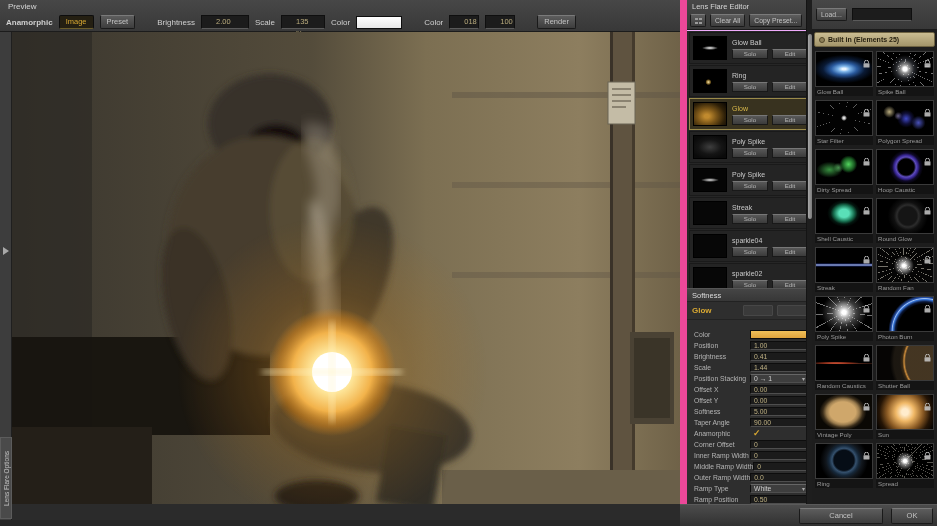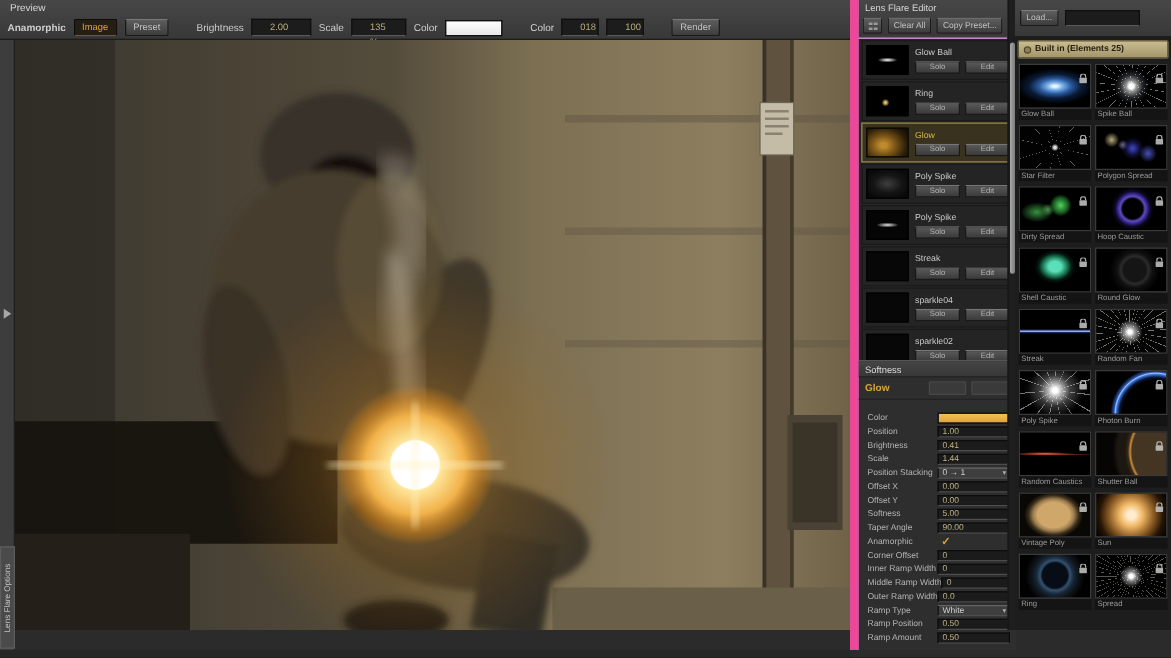--- a/index.html
+++ b/index.html
@@ -677,15 +677,19 @@
                 <path d="M1.5 3.2V2.2a2 2 0 0 1 4 0v1" fill="none" stroke="#c9c9c9" stroke-width="1"></path>
                 <rect x="0.5" y="3.2" width="6" height="4.3" rx="0.6" fill="#c9c9c9"></rect>
               </svg>
       </span>
     </div>
     <div class="thumb-name">Spread</div>
   </div>
 </div>
   </div>
 
+  <div class="footer">
+    <span class="btn cancel-btn">Cancel</span>
+    <span class="btn ok-btn">OK</span>
+  </div>
   <div class="bottom-strip"></div>
 
 </div>
 
 </body></html>

